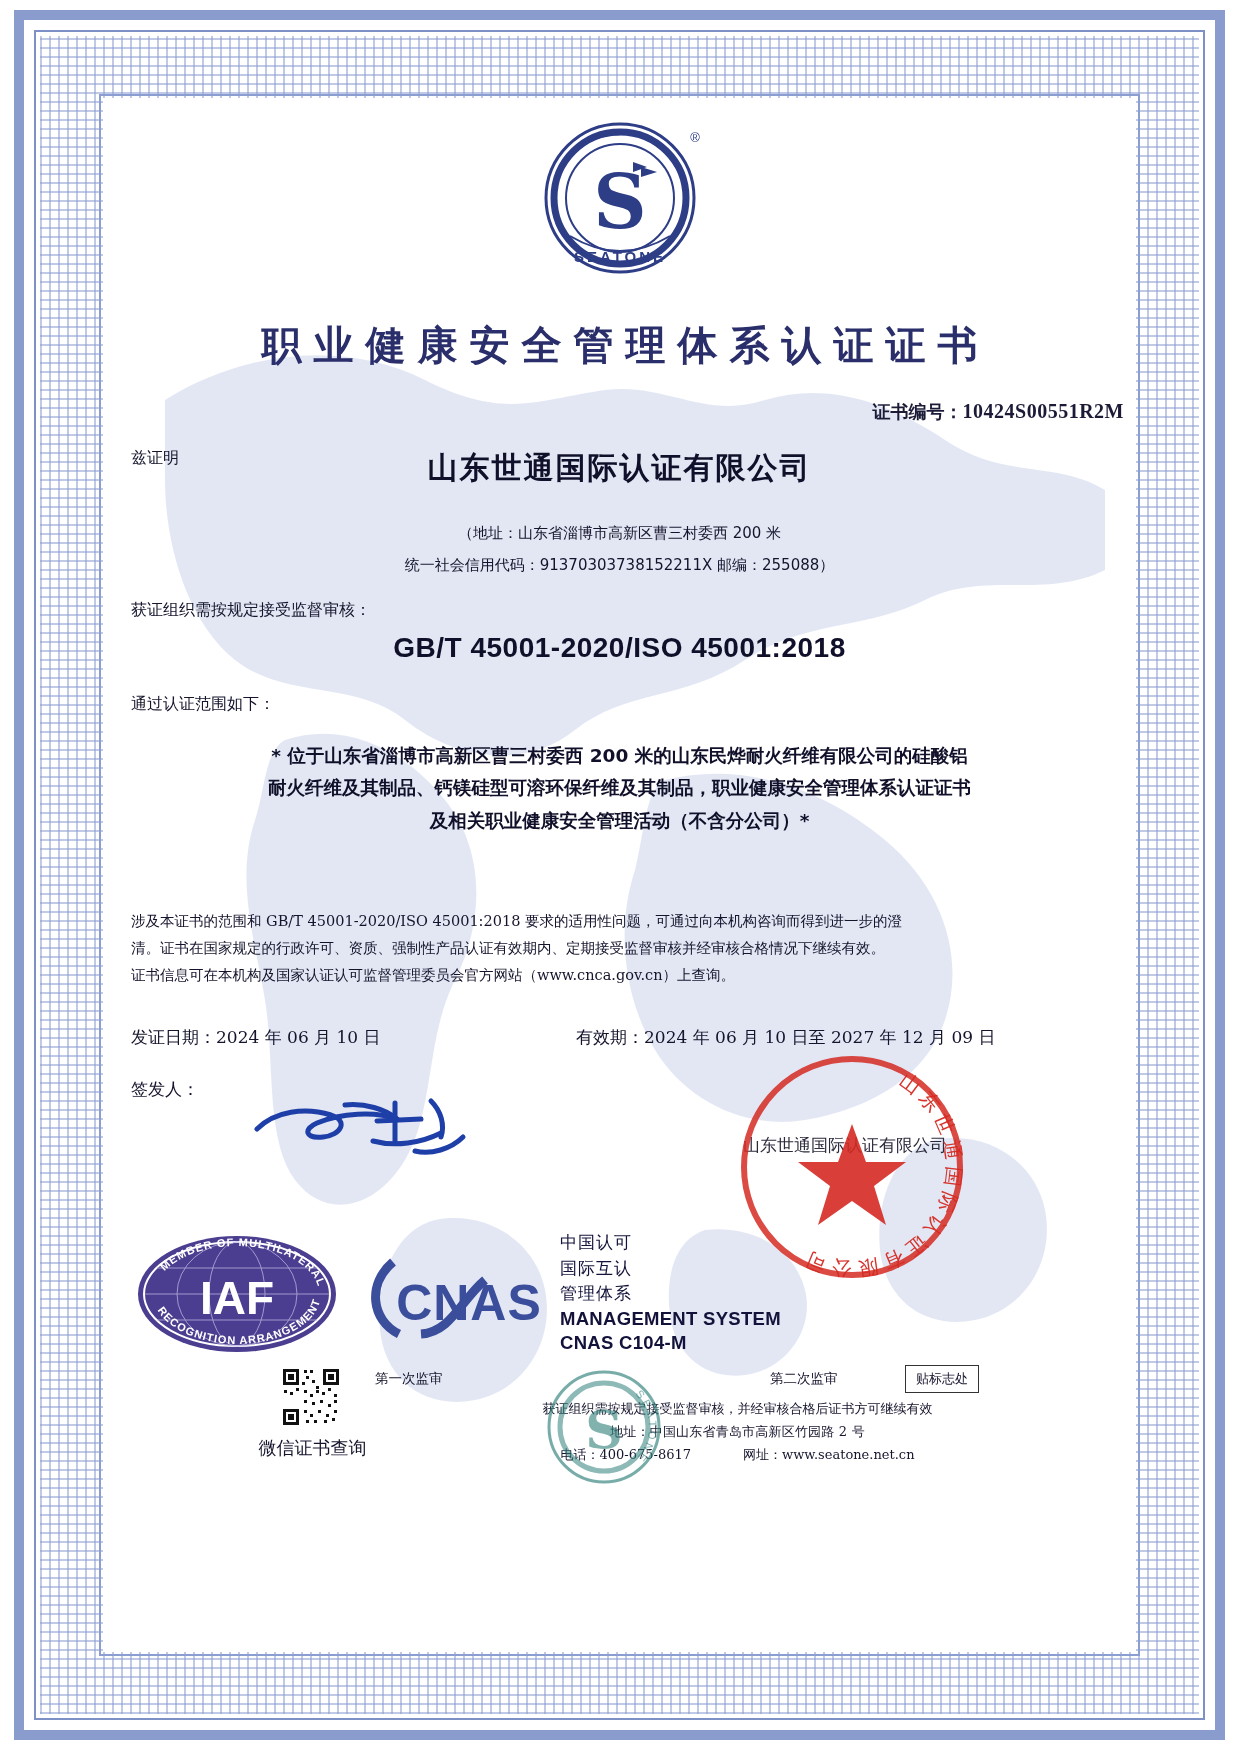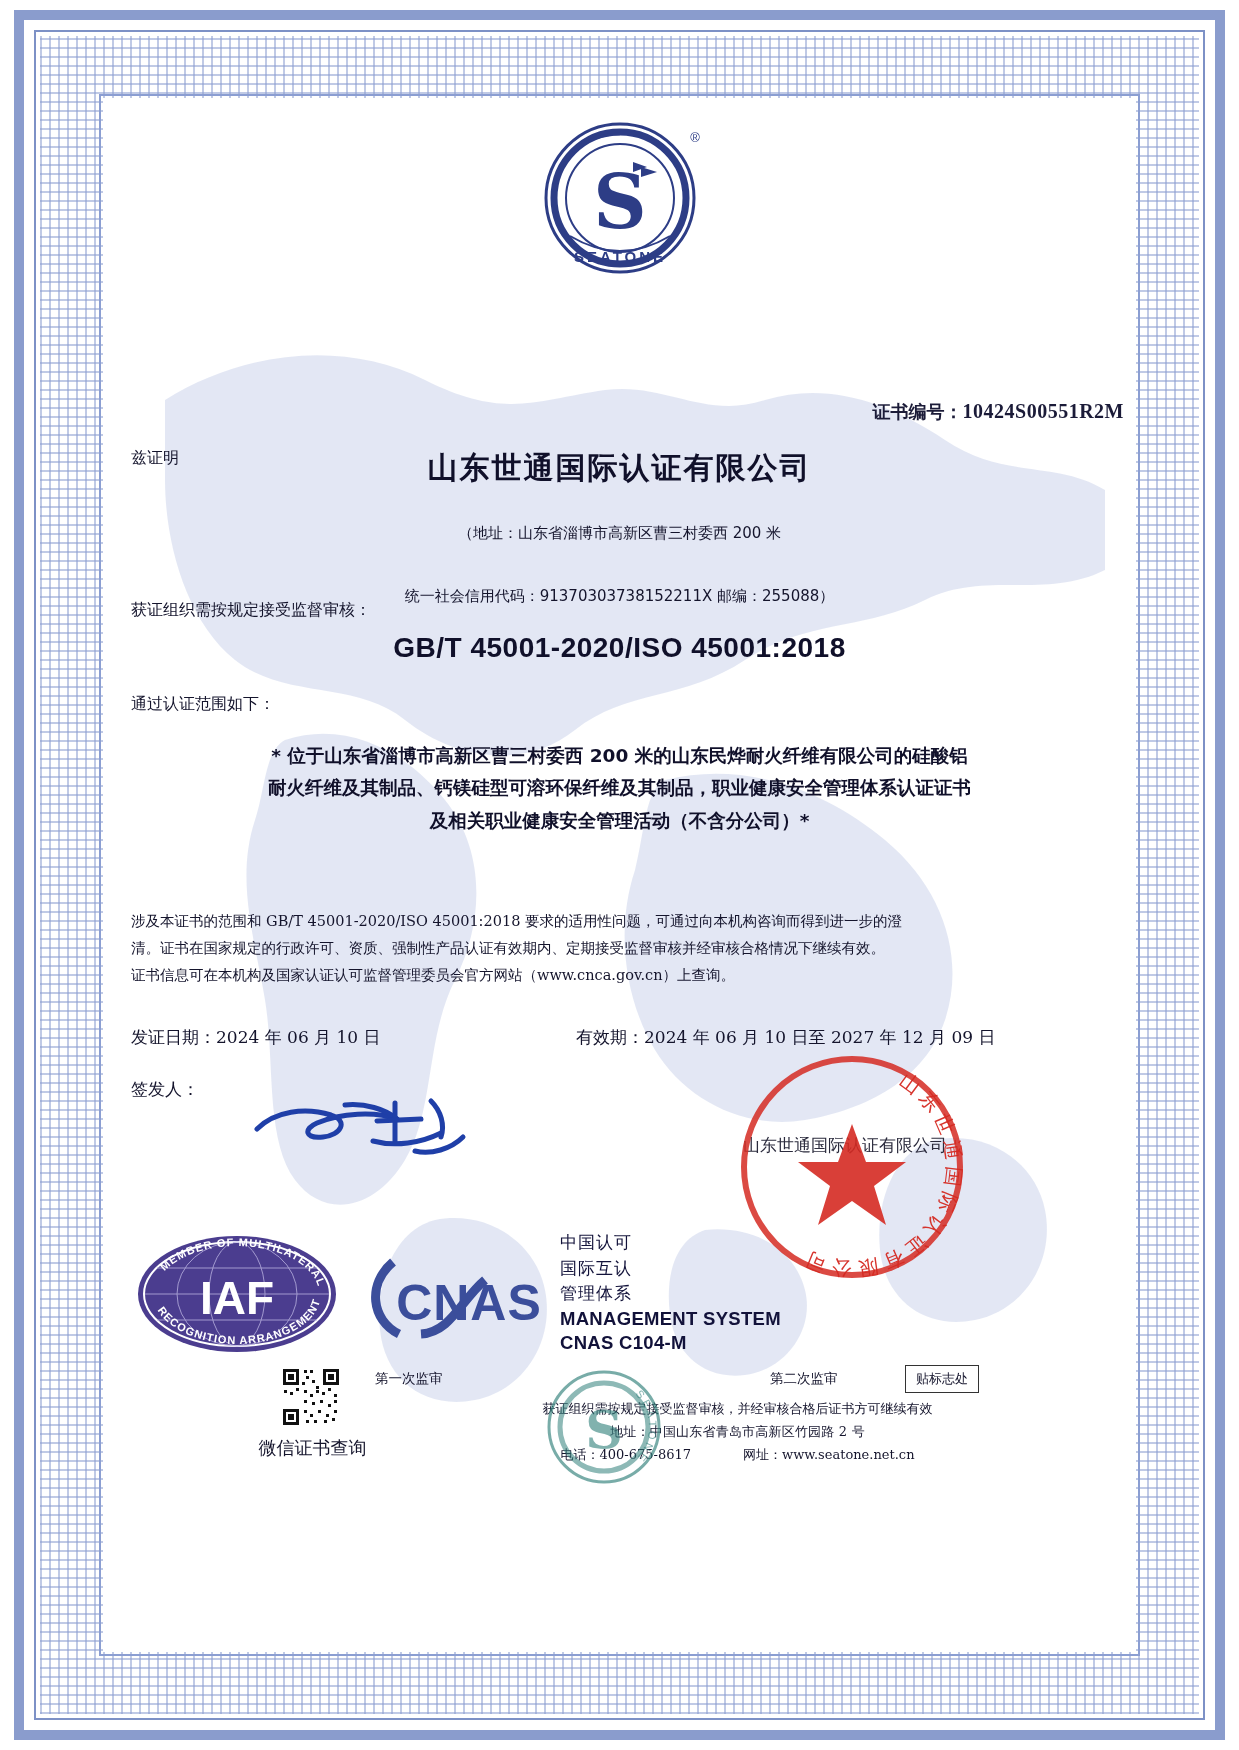--- a/index.html
+++ b/index.html
@@ -117,21 +117,21 @@
   }
   .addr-1, .addr-2 {
     position: absolute;
     left: 0; right: 0;
     text-align: center;
     font-family: "DejaVu Sans", sans-serif;
     font-size: 15px;
     color: #14142c;
   }
   .addr-1 { top: 424px; }
-  .addr-2 { top: 456px; margin-top: 31px; }
+  .addr-2 { top: 456px; }
 
   .lbl-standard {
     position: absolute;
     top: 500px;
     left: 26px;
     font-family: "DejaVu Sans", sans-serif;
     font-size: 16px;
     color: #14142c;
   }
   .standard {
@@ -354,20 +354,21 @@
         </g>
         <g fill="#2d3d86" font-family="Liberation Sans, sans-serif" font-size="13">
           <text x="170" y="26" text-anchor="middle">®</text>
         </g>
         <g stroke="#2d3d86" stroke-width="2" fill="none">
           <path d="M45 120 q50 30 100 0"></path>
         </g>
       </svg>
     </div>
 
+    <div class="cert-title">职业健康安全管理体系认证证书</div>
 
     <div class="cert-no">
       <span>证书编号：</span><span class="num">10424S00551R2M</span>
     </div>
 
     <div class="lbl-hereby">兹证明</div>
     <div class="company">山东世通国际认证有限公司</div>
     <div class="addr-1">（地址：山东省淄博市高新区曹三村委西 200 米</div>
     <div class="addr-2">统一社会信用代码：91370303738152211X 邮编：255088）</div>
 

